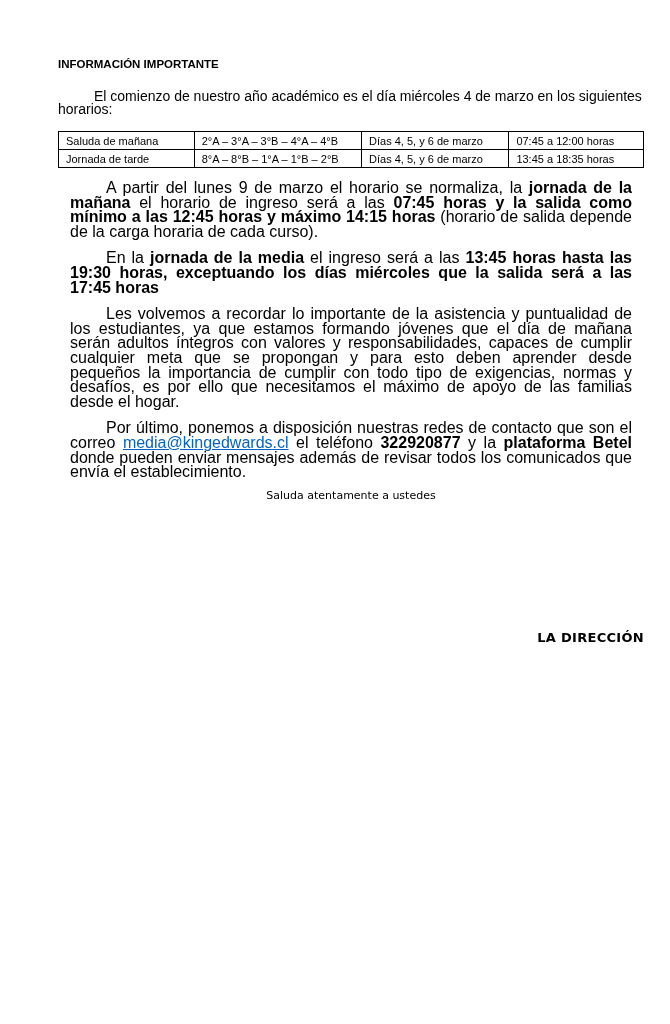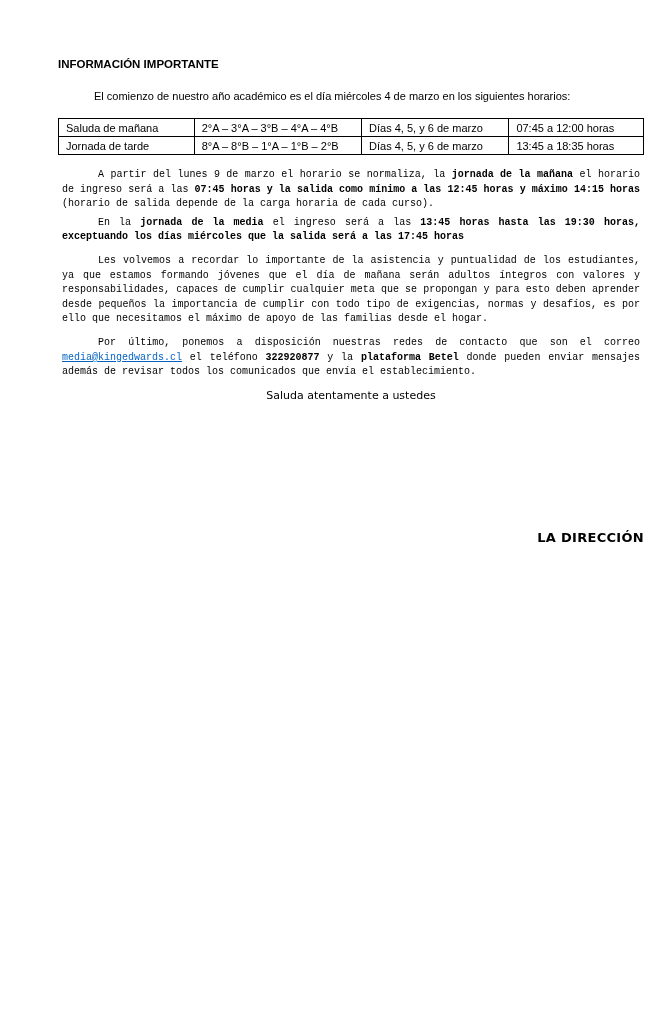--- a/index.html
+++ b/index.html
@@ -20,21 +20,21 @@
     padding: 58px 26px 0 58px;
   }
   .title {
     font-family: "Liberation Sans", sans-serif;
     font-size: 11.5px;
     font-weight: bold;
     margin: 0 0 20px 0;
   }
   .intro {
     font-family: "Liberation Sans", sans-serif;
-    font-size: 11px;
+    font-size: 14px;
     line-height: 13px;
     margin: 0 0 15px 0;
     text-indent: 36px;
   }
   table.schedule {
     border-collapse: collapse;
     width: 100%;
     table-layout: fixed;
     font-family: "Liberation Sans", sans-serif;
     font-size: 11px;
@@ -45,26 +45,26 @@
     padding: 2px 7px;
     height: 13px;
     overflow: hidden;
     white-space: nowrap;
   }
   col.c1 { width: 128px; }
   col.c2 { width: 158px; }
   col.c3 { width: 139px; }
   col.c4 { width: 127px; }
   .body-para {
-    font-family: Liberation Mono, monospace;
-    font-size: 10px;
+    font-family: Liberation Sans, sans-serif;
+    font-size: 16px;
     line-height: 14.6px;
     text-align: justify;
     text-indent: 36px;
-    margin: 4px;
+    margin: 12px;
   }
   .mb { margin-bottom: 9px; }
   .body-para b { font-weight: bold; }
   .link {
     color: #0563C1;
     text-decoration: underline;
     cursor: pointer;
   }
   .closing {
     font-family: "DejaVu Sans", sans-serif;

